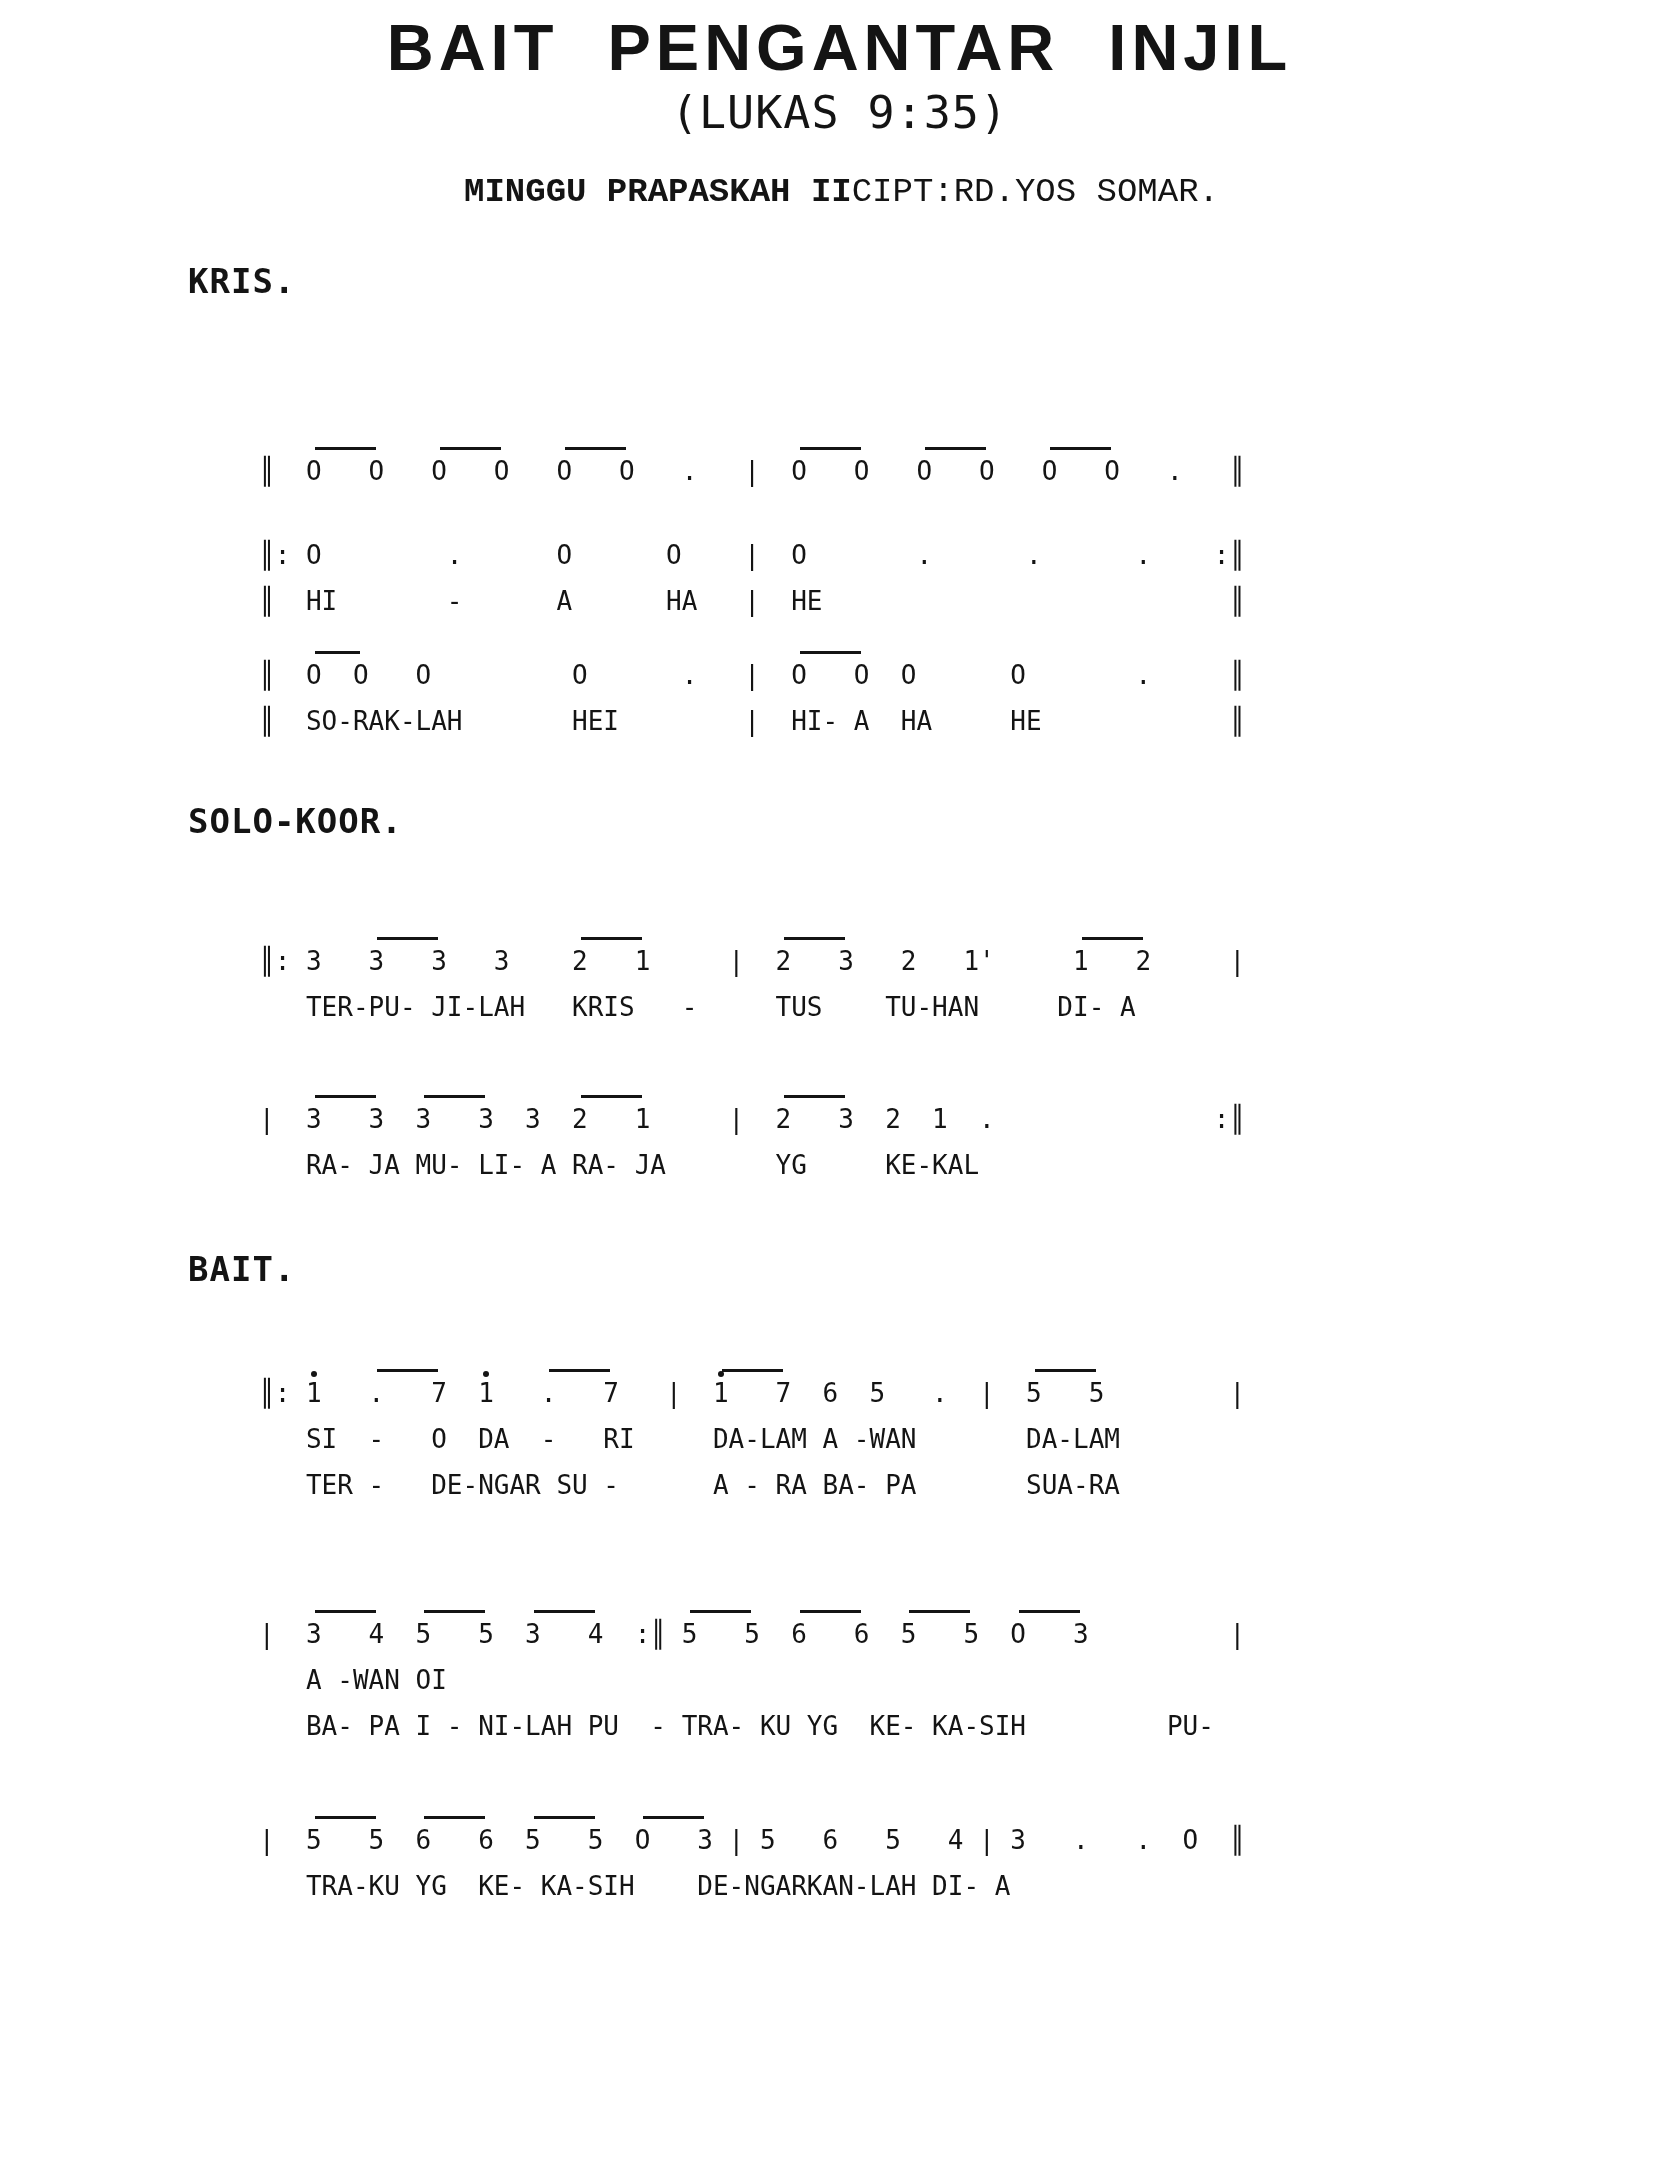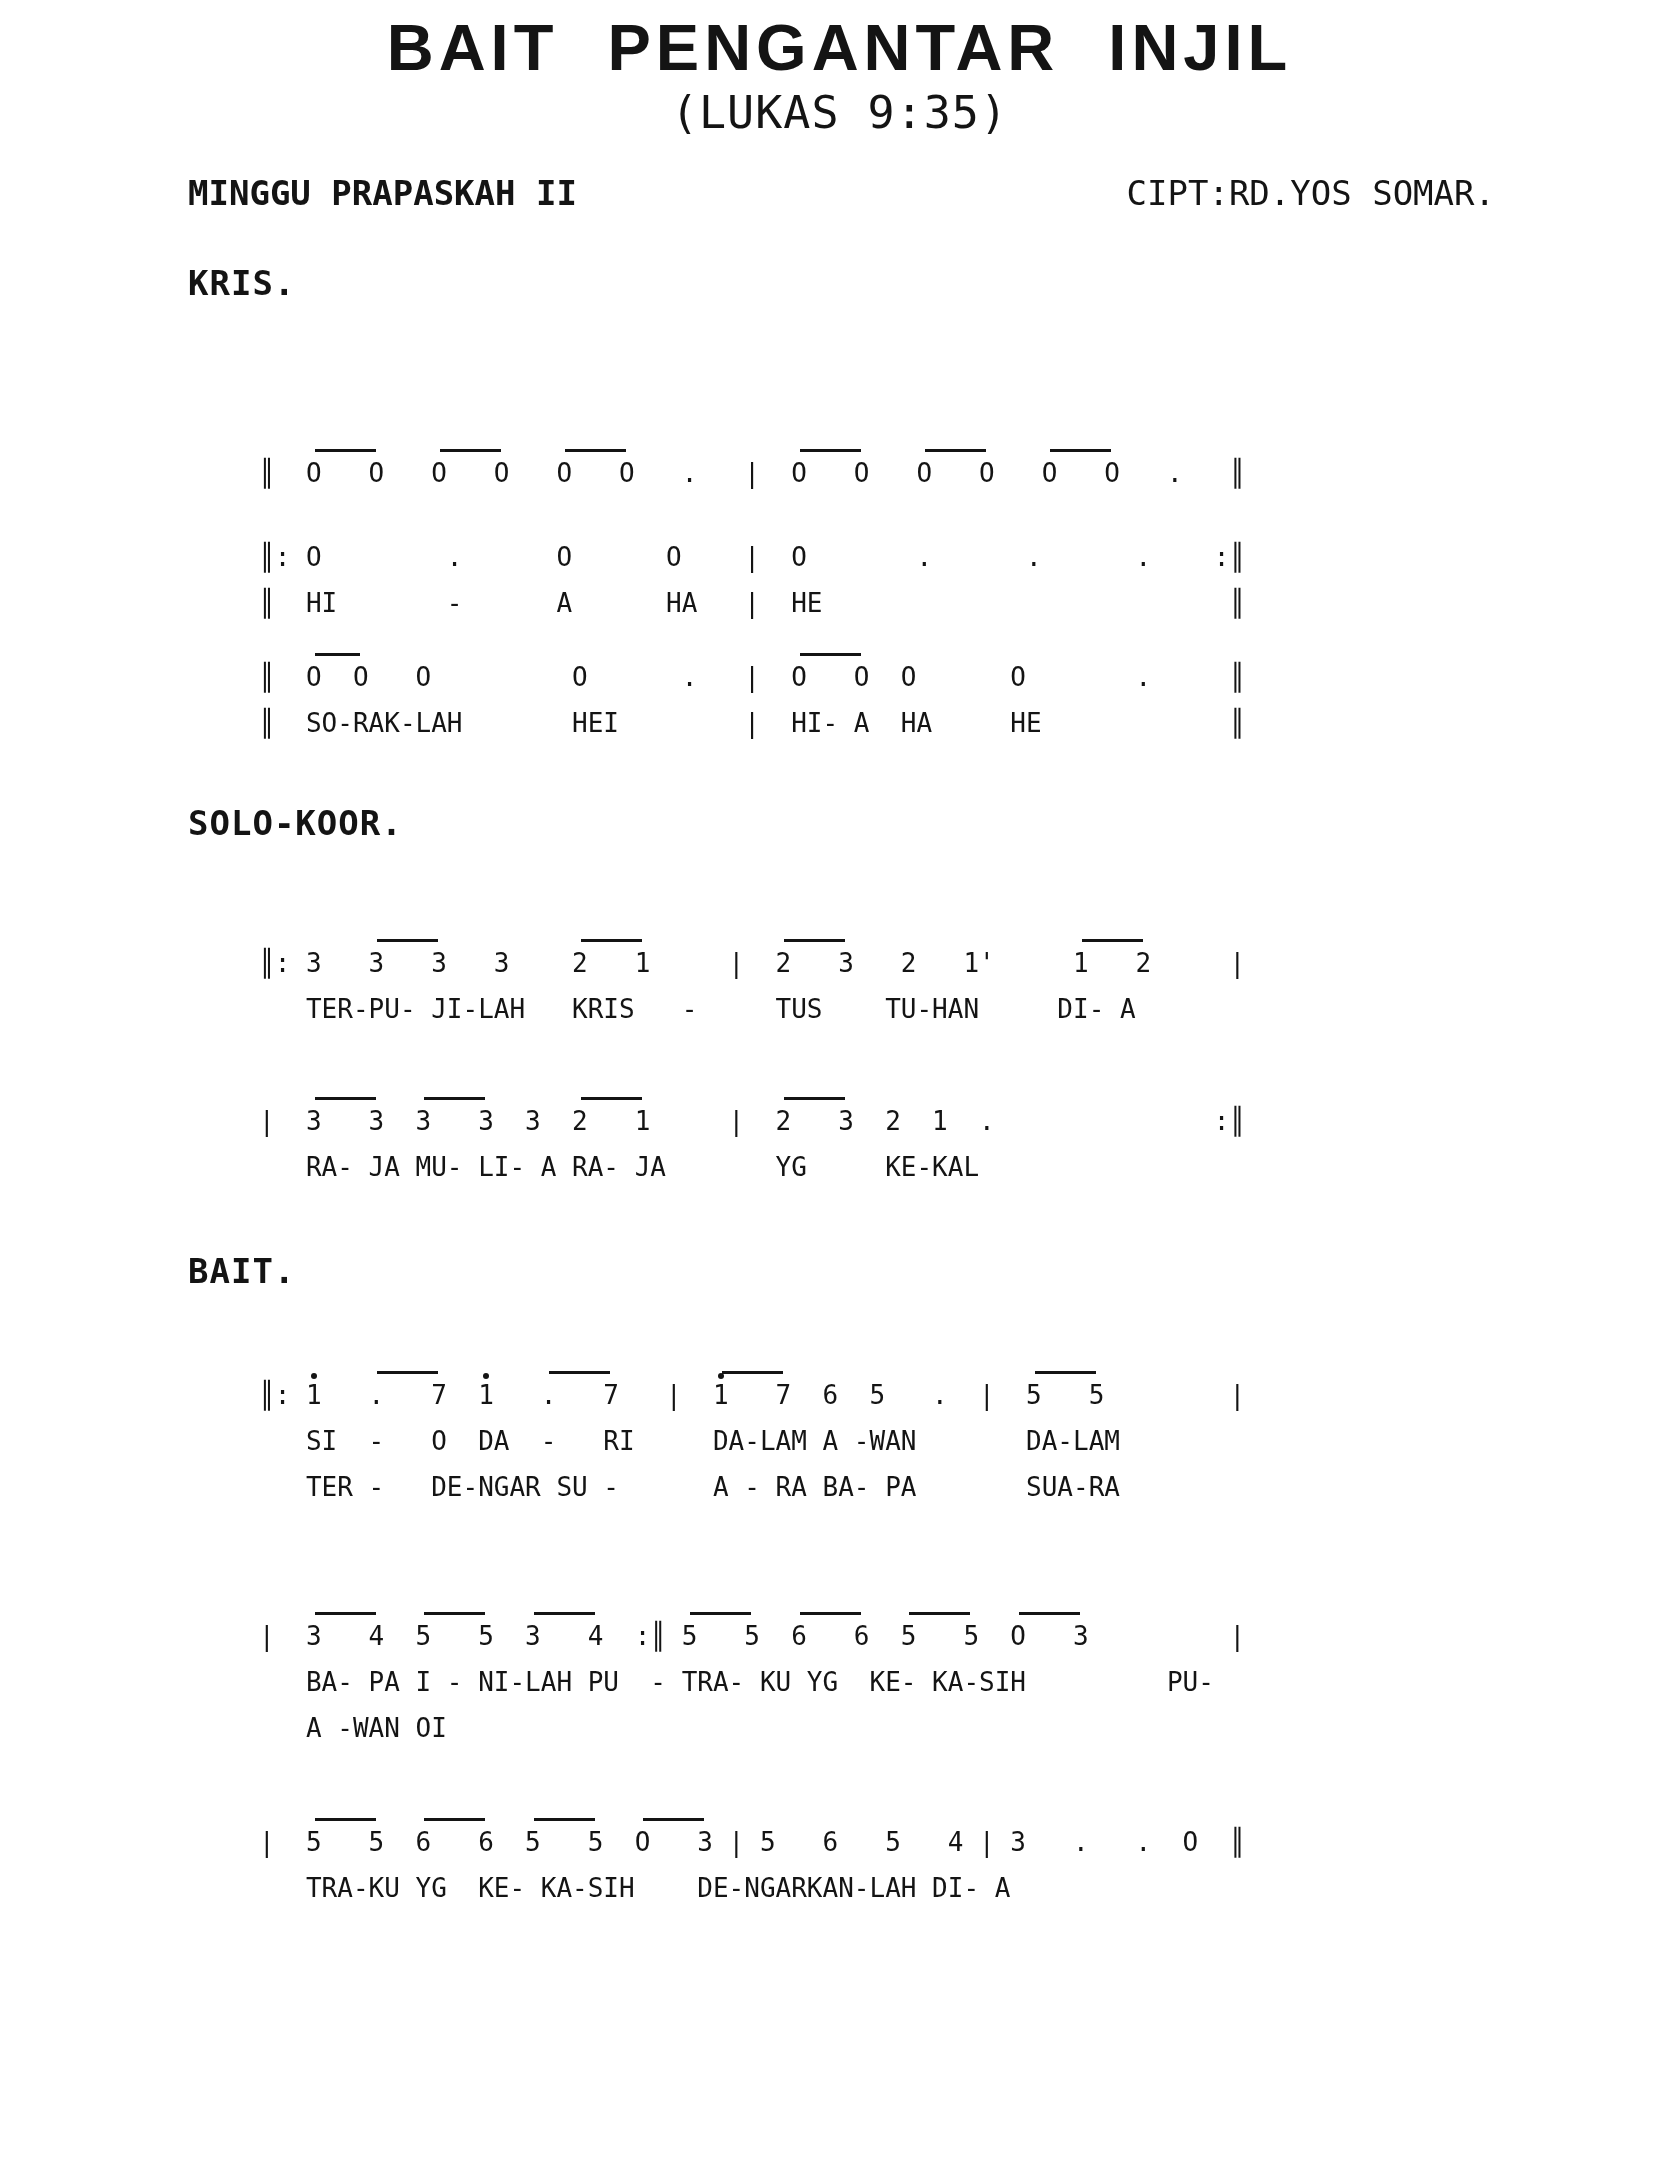--- a/index.html
+++ b/index.html
@@ -15,22 +15,23 @@
     font-family:"Liberation Sans","DejaVu Sans",sans-serif;
     font-weight:bold; font-size:65px; letter-spacing:5px; word-spacing:26px;
     line-height:1.05; color:var(--ink);
   }
   .subtitle {
     margin-top:4px; text-align:center;
     font-family:"DejaVu Sans Mono",monospace; font-size:45px; letter-spacing:1px;
   }
   .byline {
     margin-top:34px; padding:0 184px 0 188px;
-    display:flex; justify-content:space-between; align-items:baseline;
+    display:flex; justify-content:center; align-items:baseline;
     font-size:34px;
+    font-family:Liberation Mono, monospace;
   }
   .byline .left { font-weight:bold; }
   .byline .right { font-weight:normal; }
   .heading {
     margin:0 0 0 188px; font-size:34px; font-weight:bold; letter-spacing:1px;
     font-family:"DejaVu Sans Mono",monospace;
   }
   .sec-0 .heading { margin-top:50px; }
   .sec-1 .heading { margin-top:57px; }
   .sec-2 .heading { margin-top:61px; }
@@ -113,22 +114,22 @@
           <div class="overline" style="top: 17px; left: 7.55ch; width: 3.9ch;"></div>
           <div class="overline" style="top: 17px; left: 18.55ch; width: 3.9ch;"></div>
           <div class="overline" style="top: 17px; left: 29.55ch; width: 3.9ch;"></div>
           <div class="overline" style="top: 17px; left: 49.55ch; width: 3.9ch;"></div>
           <div class="octdot" style="top: 19px; left: calc(3.5ch - 3px);"></div>
           <div class="octdot" style="top: 19px; left: calc(14.5ch - 3px);"></div>
           <div class="octdot" style="top: 19px; left: calc(29.5ch - 3px);"></div>
         </div>
         <div class="system sys-2-1">
           <pre>|  3   4  5   5  3   4  :║ 5   5  6   6  5   5  O   3         |</pre>
+          <pre>   A -WAN OI</pre>
           <pre>   BA- PA I - NI-LAH PU  - TRA- KU YG  KE- KA-SIH         PU-</pre>
-          <pre>   A -WAN OI</pre>
           <div class="overline" style="top: 17px; left: 3.55ch; width: 3.9ch;"></div>
           <div class="overline" style="top: 17px; left: 10.55ch; width: 3.9ch;"></div>
           <div class="overline" style="top: 17px; left: 17.55ch; width: 3.9ch;"></div>
           <div class="overline" style="top: 17px; left: 27.55ch; width: 3.9ch;"></div>
           <div class="overline" style="top: 17px; left: 34.55ch; width: 3.9ch;"></div>
           <div class="overline" style="top: 17px; left: 41.55ch; width: 3.9ch;"></div>
           <div class="overline" style="top: 17px; left: 48.55ch; width: 3.9ch;"></div>
         </div>
         <div class="system sys-2-2">
           <pre>|  5   5  6   6  5   5  O   3 | 5   6   5   4 | 3   .   .  O  ║</pre>

